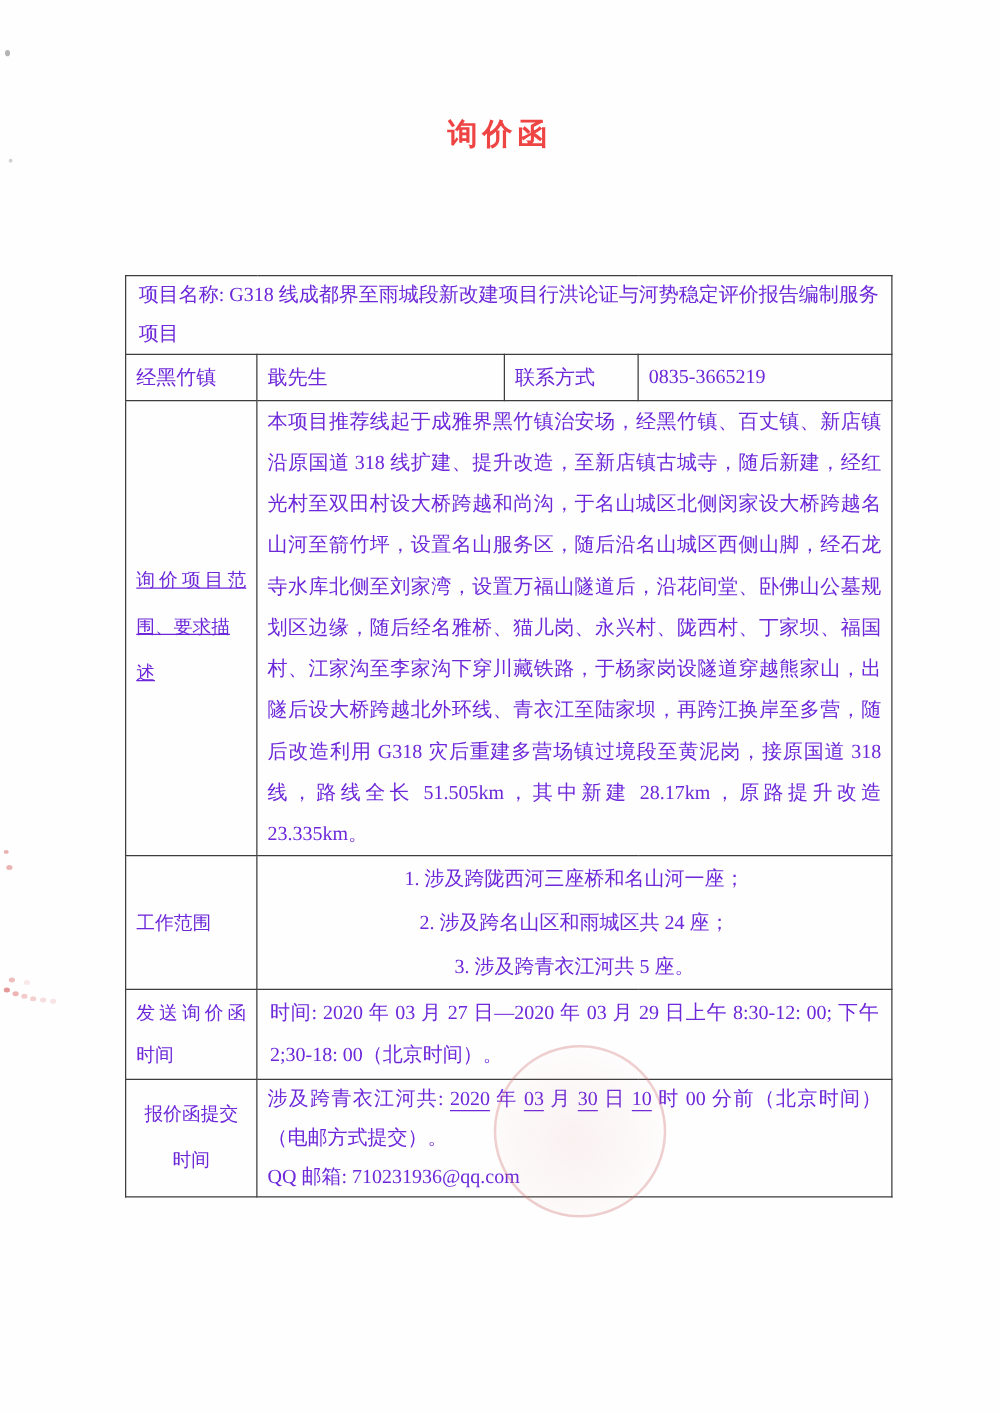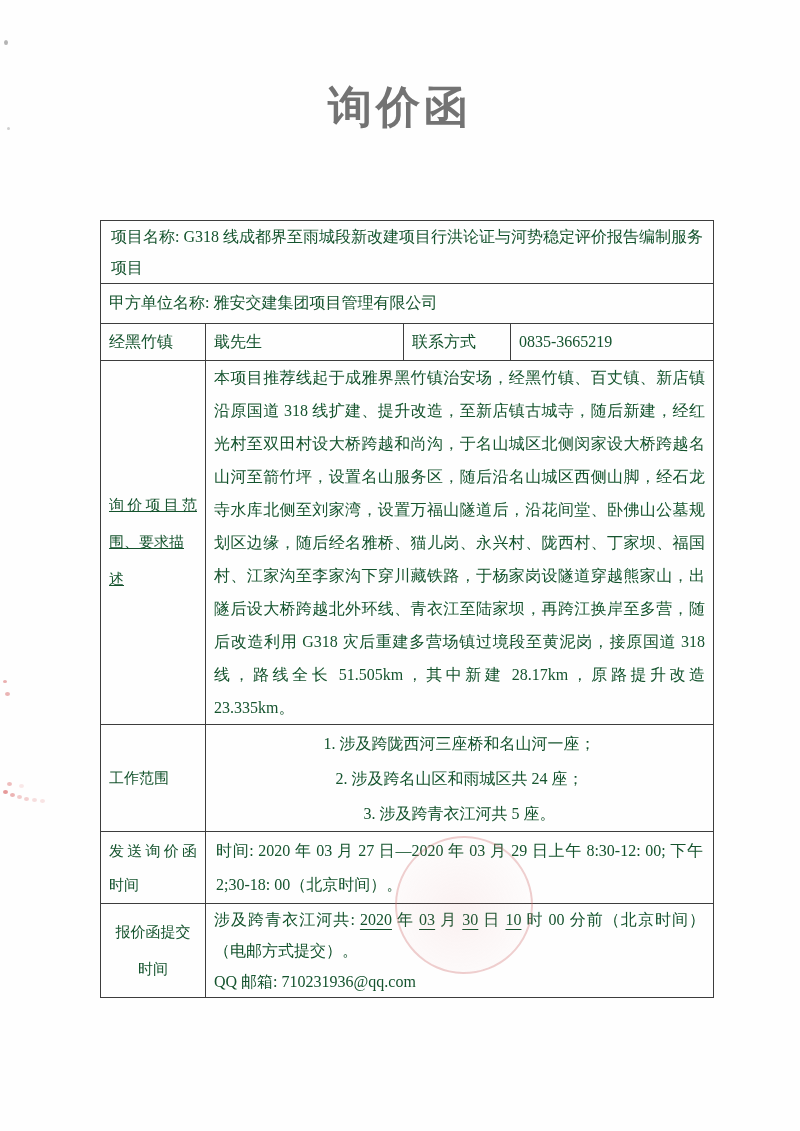--- a/index.html
+++ b/index.html
@@ -8,46 +8,46 @@
     width:800px;height:1131px;
     margin:0 auto;
     background:#fefefe;
     font-family:"Liberation Serif","DejaVu Serif",serif;
     color:#1c1c1c;
     overflow:hidden;
   }
   .doc-title{
     margin:86px 0 0 0;
     text-align:center;
-    font-size:44px;
+    font-size:24px;
     font-weight:bold;
     letter-spacing:4px;
     line-height:44px;
-    color:#737373;
+    color:#ef4444;
   }
   .intro{
     margin:18px 87px 0 97px;
     width:616px;
     font-size:16px;
     line-height:40px;
     text-align:justify;
     text-justify:inter-ideograph;
   }
   .u{
     text-decoration:underline;
     text-underline-offset:4px;
   }
   table.doc{
     position:absolute;
     left:100px;top:220px;
     width:613px;
     border-collapse:collapse;
     table-layout:fixed;
     font-size:16px;
-    color:#14532d;
+    color:#6d28d9;
   }
   table.doc td{
     border:1px solid #3d3d3d;
     padding:0 8px;
     vertical-align:middle;
     overflow:hidden;
   }
   tr.r1{height:63px;}
   tr.r2{height:40px;}
   tr.r3{height:37px;}
@@ -109,23 +109,20 @@
     <colgroup>
       <col style="width:105px">
       <col style="width:198px">
       <col style="width:107px">
       <col style="width:203px">
     </colgroup>
     <tbody>
       <tr class="r1">
         <td colspan="4" class="just">项目名称: G318 线成都界至雨城段新改建项目行洪论证与河势稳定评价报告编制服务项目</td>
       </tr>
-      <tr class="r2">
-        <td colspan="4">甲方单位名称: 雅安交建集团项目管理有限公司</td>
-      </tr>
       <tr class="r3">
         <td>经黑竹镇</td>
         <td>戢先生</td>
         <td>联系方式</td>
         <td>0835-3665219</td>
       </tr>
       <tr class="r4">
         <td class="lbl lbl-scope">
           <div class="spread">询价项目范</div>
           <div>围、要求描述</div>

